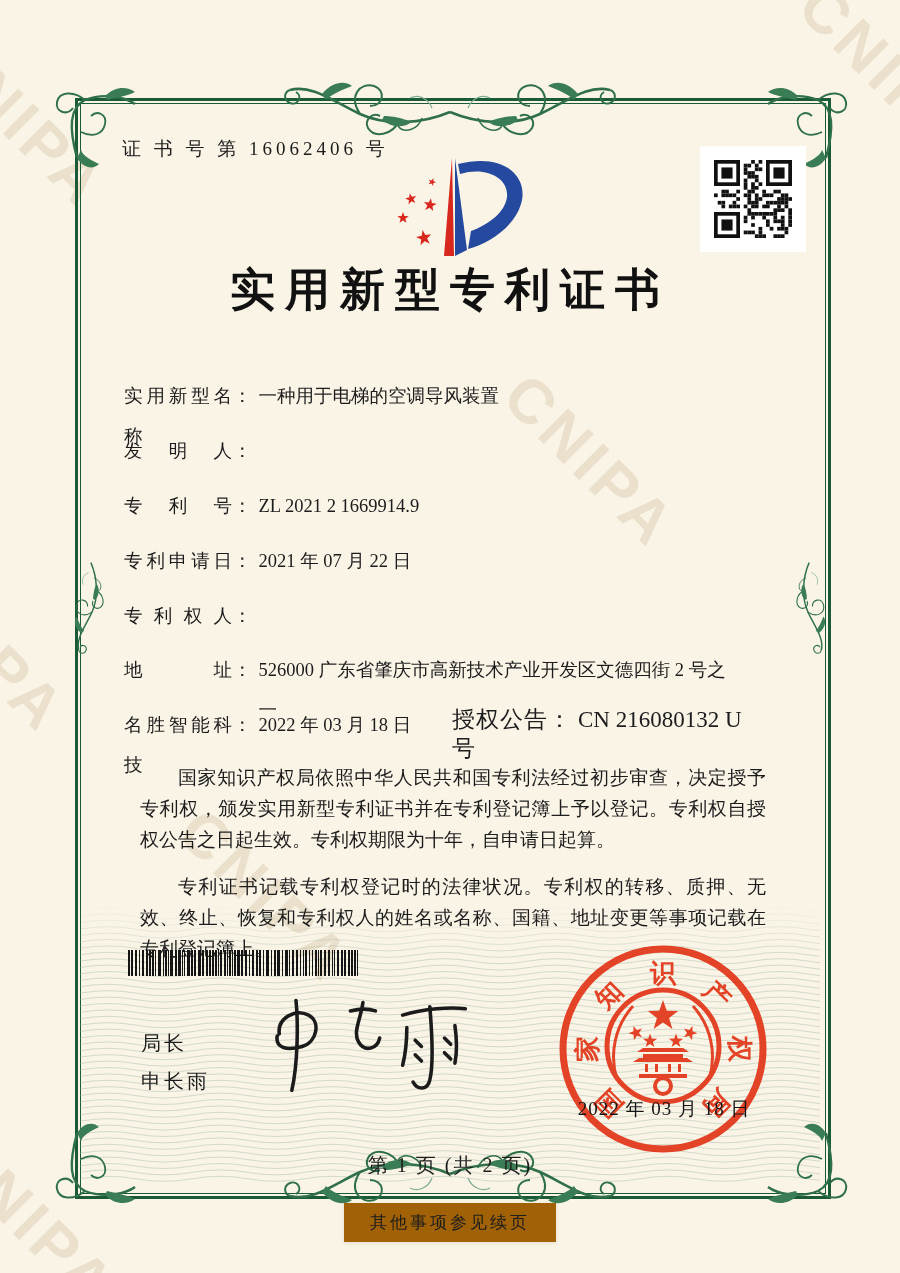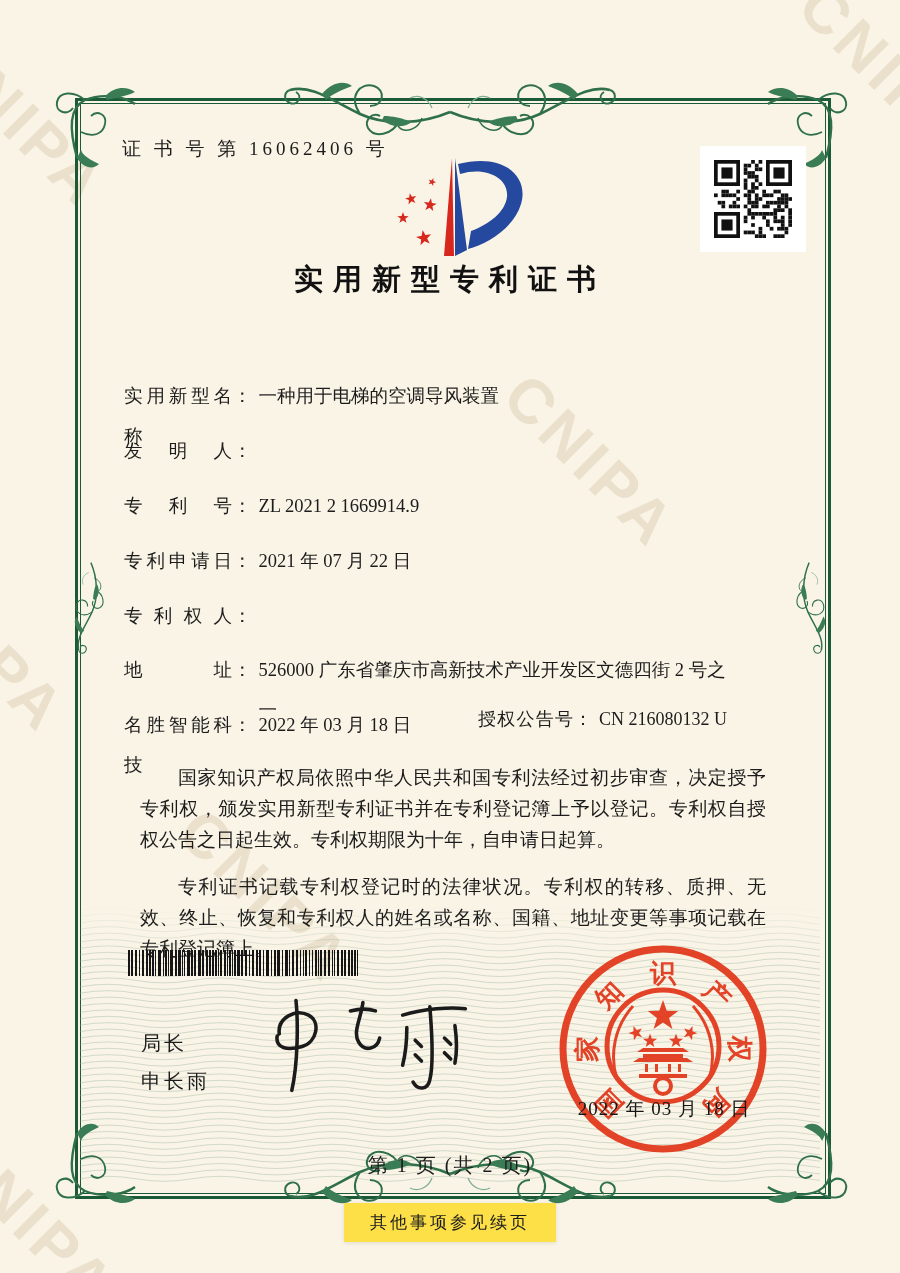--- a/index.html
+++ b/index.html
@@ -8,37 +8,37 @@
   .wm{position:absolute;font-family:"Liberation Sans","DejaVu Sans",sans-serif;font-weight:bold;
       font-size:62px;letter-spacing:5px;color:rgba(198,178,140,.30);
       transform:rotate(45deg);transform-origin:left top;white-space:nowrap;}
   .border-outer{position:absolute;left:75px;top:98px;width:750px;height:1095px;border:3px solid #1a5a36;}
   .border-inner{position:absolute;left:2px;top:2px;right:2px;bottom:2px;border:1px solid #1a5a36;}
   .certno{position:absolute;left:122px;top:136px;font-size:19px;letter-spacing:4px;}
   .logo{position:absolute;left:366px;top:154px;}
   .qrbox{position:absolute;left:700px;top:146px;width:106px;height:106px;background:#fff;}
   .qr{position:absolute;left:14px;top:14px;}
   .title{position:absolute;left:0;right:0;top:260px;text-align:center;
-         font-size:29px;font-weight:bold;letter-spacing:10px;color:#111;}
+         font-size:45px;font-weight:bold;letter-spacing:10px;color:#111;}
   .frow{position:absolute;left:124px;width:676px;font-size:18.5px;line-height:40px;display:flex;}
   .flabel{flex:none;width:108px;text-align:justify;text-align-last:justify;}
   .fcolon{flex:none;margin:0 7px 0 1px;}
   .fvalue{white-space:pre-line;flex:1;}
-  .grantrow{position:absolute;left:478px;width:330px;font-size:18px;line-height:29px;display:flex;}
+  .grantrow{position:absolute;left:452px;width:330px;font-size:23px;line-height:29px;display:flex;}
   .grantrow .flabel{width:95px;}
   .bodytext{position:absolute;left:124px;top:746px;width:658px;font-size:19px;line-height:31px;text-align:justify;}
   .bodytext p{margin:16px;text-indent:2em;}
   .director{position:absolute;left:125px;font-size:20px;letter-spacing:3px;margin-left:16px;}
   .barcode{position:absolute;left:128px;top:950px;width:236px;height:26px;}
   .sig{position:absolute;left:250px;top:990px;}
   .sealsvg{position:absolute;left:550px;top:936px;opacity:.95;}
   .sealdate{position:absolute;left:552px;top:1096px;width:224px;text-align:center;
             font-size:19px;letter-spacing:1px;color:#151515;}
   .pageind{position:absolute;left:0;right:0;top:1152px;text-align:center;font-size:20px;letter-spacing:2px;}
-  .contbox{position:absolute;left:50%;top:1203px;transform:translateX(-50%);background:#fde047;
+  .contbox{position:absolute;left:50%;top:1203px;transform:translateX(-50%);background:#a16207;
            padding:8px 26px;font-size:17px;letter-spacing:3px;box-shadow:0 1px 4px rgba(0,0,0,.10);white-space:nowrap;}
   .waves{position:absolute;left:80px;top:900px;}
   .deco{position:absolute;left:0;top:0;pointer-events:none;}
   svg text{font-family:"Liberation Serif","DejaVu Serif",serif;}
 </style>
 </head>
 <body>
 
 <div id="page">
 

